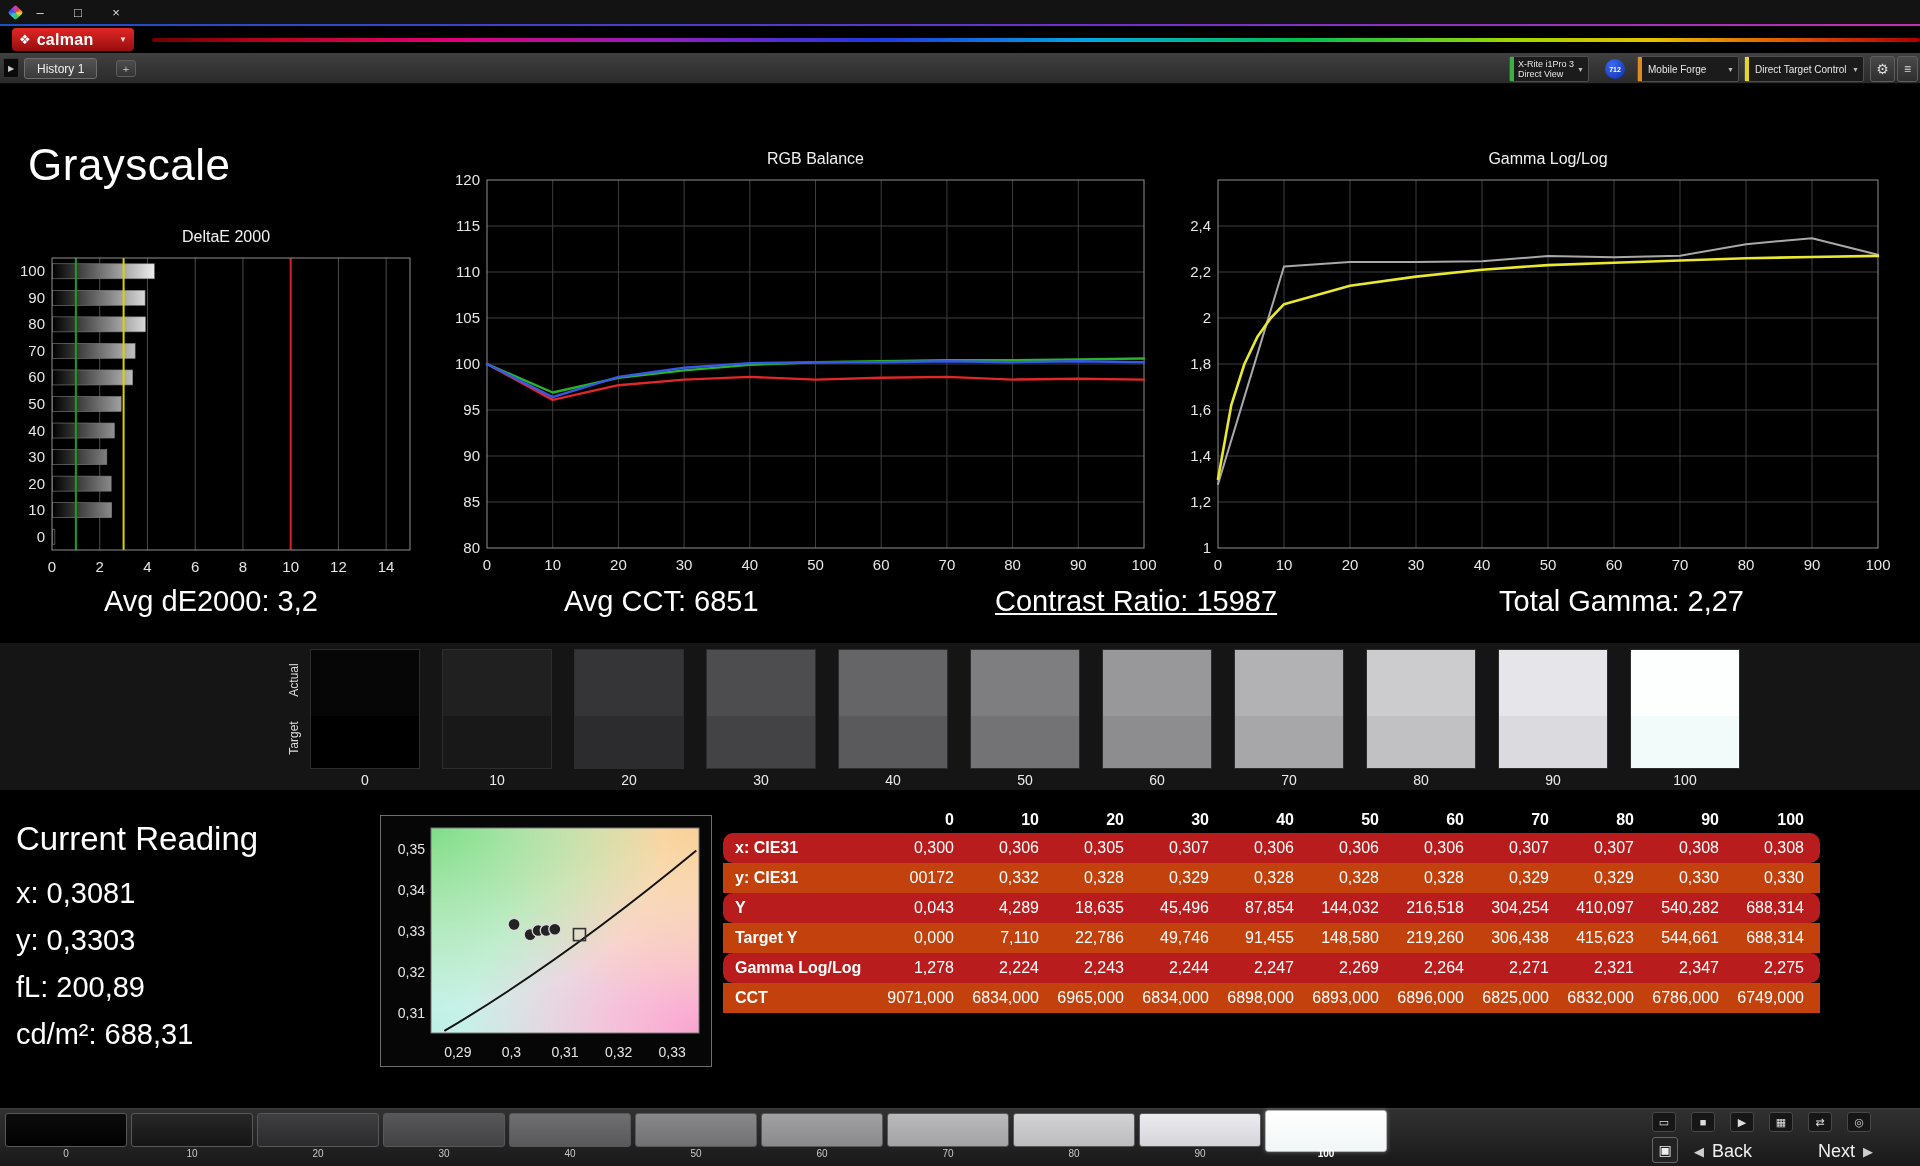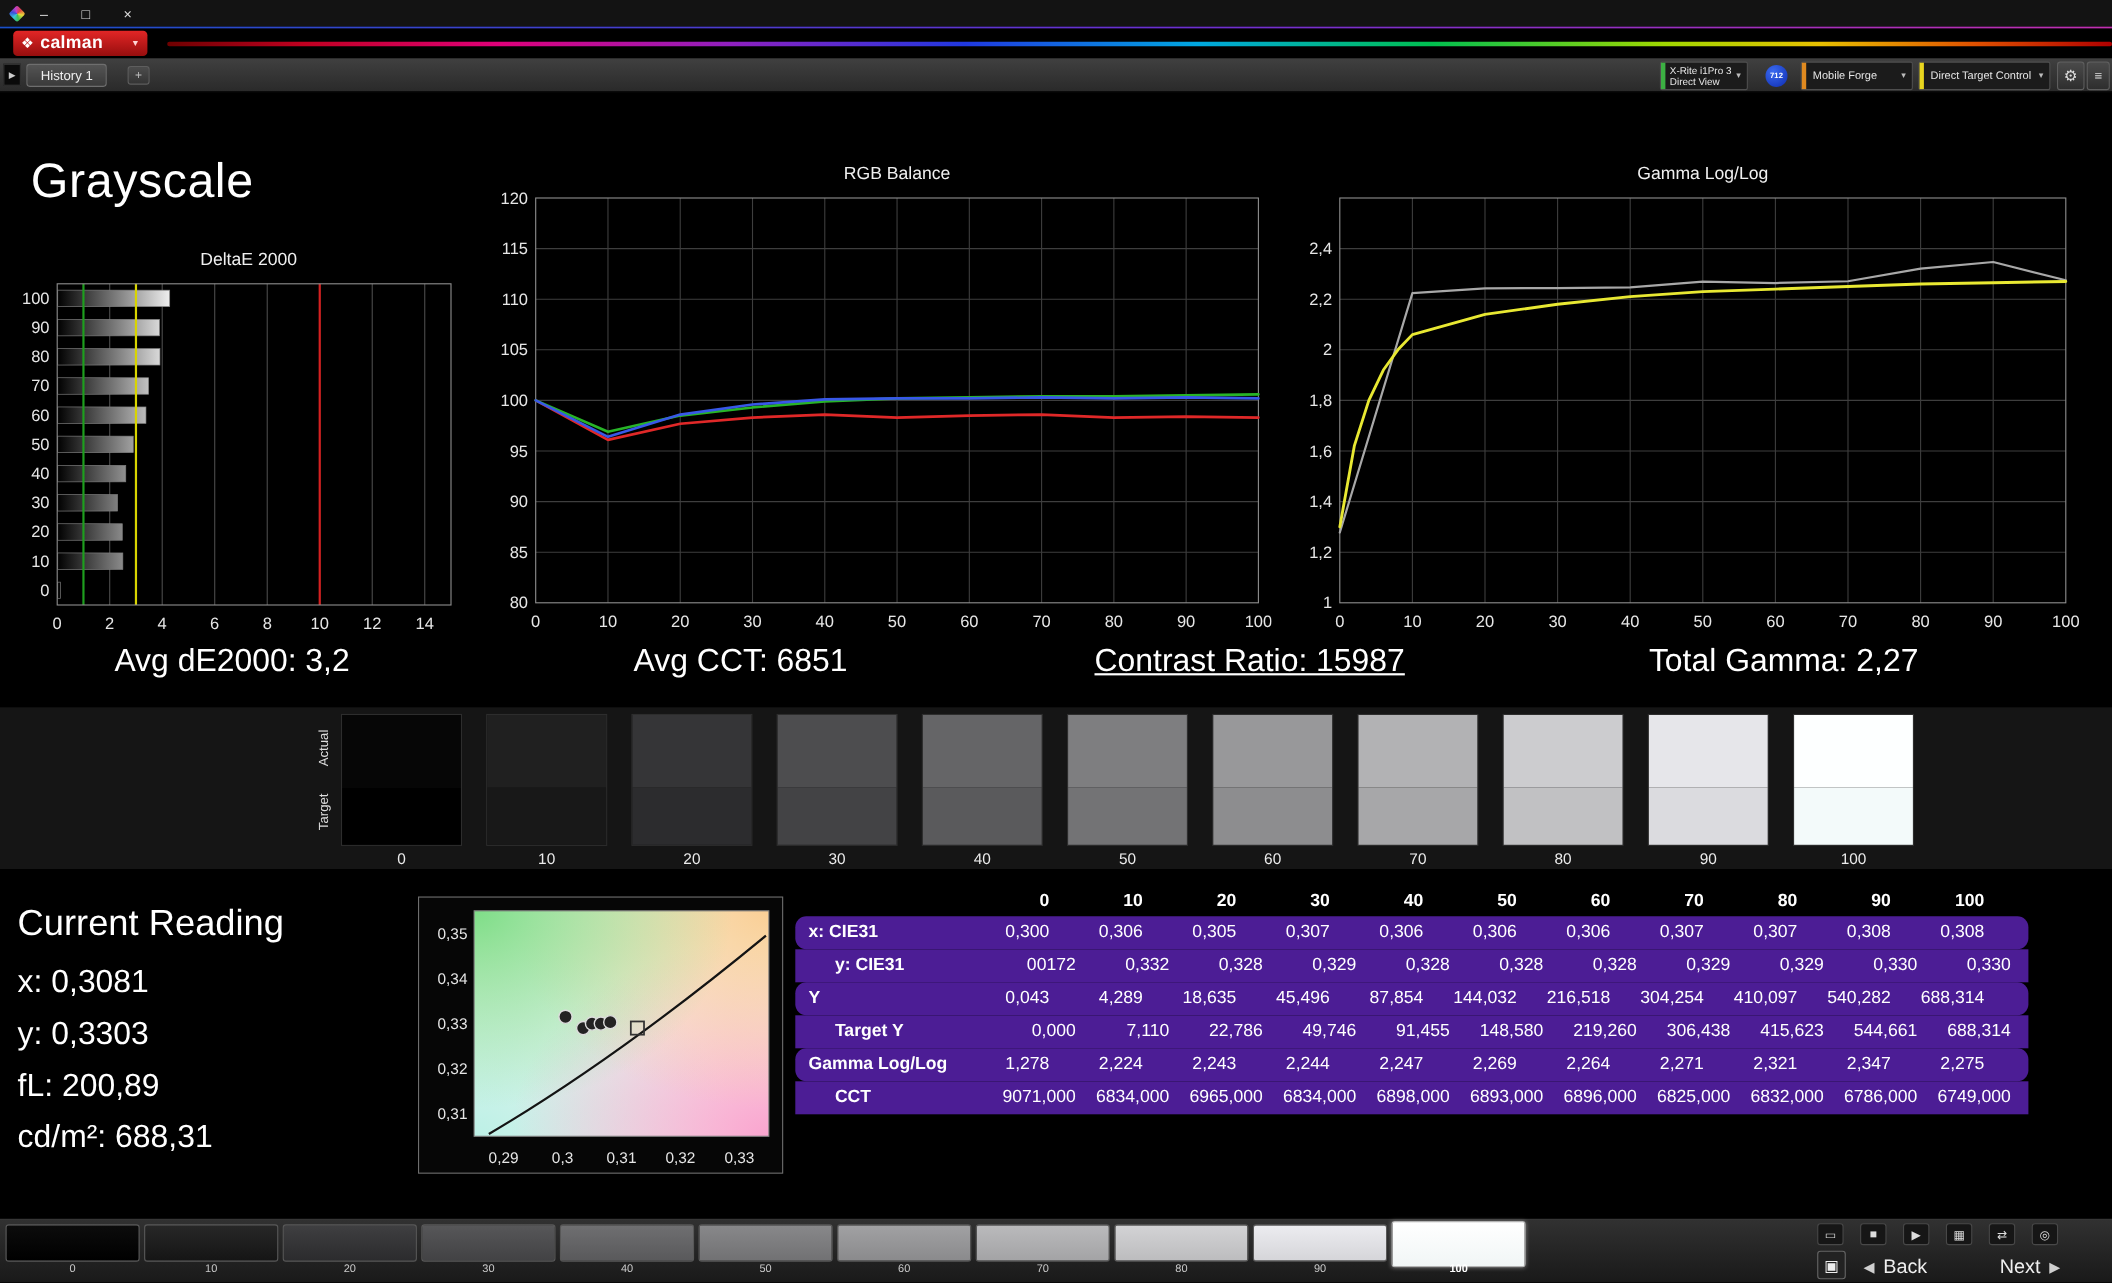--- a/index.html
+++ b/index.html
@@ -45,21 +45,21 @@
 #page-title{position:absolute;left:28px;top:140px;font-size:44px;font-weight:400;color:#fff;letter-spacing:.5px;}
 .chart-title{position:absolute;font-size:16px;color:#f0f0f0;text-align:center;}
 #de-title{left:42px;top:228px;width:368px;}
 #rgb-title{left:487px;top:150px;width:657px;}
 #gamma-title{left:1218px;top:150px;width:660px;}
 #de-svg{position:absolute;left:8px;top:252px;}
 #rgb-svg{position:absolute;left:440px;top:174px;}
 #gamma-svg{position:absolute;left:1171px;top:174px;}
 .summary{position:absolute;top:585px;font-size:29px;color:#fff;white-space:nowrap;}
 #sum-de{left:104px;}
-#sum-cct{left:576px;}
+#sum-cct{left:564px;}
 #sum-contrast{left:995px;text-decoration:underline;}
 #sum-gamma{left:1499px;}
 
 
 #swatchstrip{position:absolute;left:0;top:643px;width:1920px;height:147px;background:#151515;}
 #swatch-row{position:absolute;left:310px;top:6px;display:flex;gap:22px;}
 .swcol{width:110px;}
 .sw{width:110px;height:120px;border:1px solid #2d2d2d;}
 .sw-a{height:66px;}
 .sw-t{height:52px;}
@@ -84,22 +84,22 @@
  #f6f6ef;}
 #cie-svg{position:absolute;left:0;top:0;}
 
 
 #grid{position:absolute;left:723px;top:806px;font-size:16px;}
 .trow{display:grid;grid-template-columns:162px repeat(11,85px);height:30px;align-items:center;}
 .trow.thead{height:27px;}
 .tlabel{padding-left:12px;font-weight:bold;white-space:nowrap;}
 .tval{text-align:right;padding-right:16px;}
 .thd{font-weight:bold;}
-.dark{background:#4c1d95;border-radius:10px;}
-.lite{background:#4c1d95;padding-left:24px;}
+.dark{background:#b91c1c;border-radius:10px;}
+.lite{background:#c2410c;}
 
 
 #bottombar{position:absolute;left:0;top:1108px;width:1920px;height:58px;background:linear-gradient(180deg,#313131,#191919);border-top:1px solid #3c3c3c;}
 #level-row{position:absolute;left:5px;top:4px;display:flex;gap:4px;}
 .lvl{width:122px;}
 .lvlbtn{width:122px;height:34px;border:1px solid #585858;border-radius:3px;}
 .lvllabel{text-align:center;font-size:10px;color:#c9c9c9;margin-top:1px;}
 .lvl.sel .lvlbtn{height:42px;margin-top:-3px;border-color:#b4b4b4;box-shadow:0 0 4px rgba(255,255,255,.35);}
 .lvl.sel .lvllabel{font-weight:bold;color:#fff;margin-top:-4px;}
 #icon-row{position:absolute;left:1652px;top:3px;display:flex;gap:15px;}

